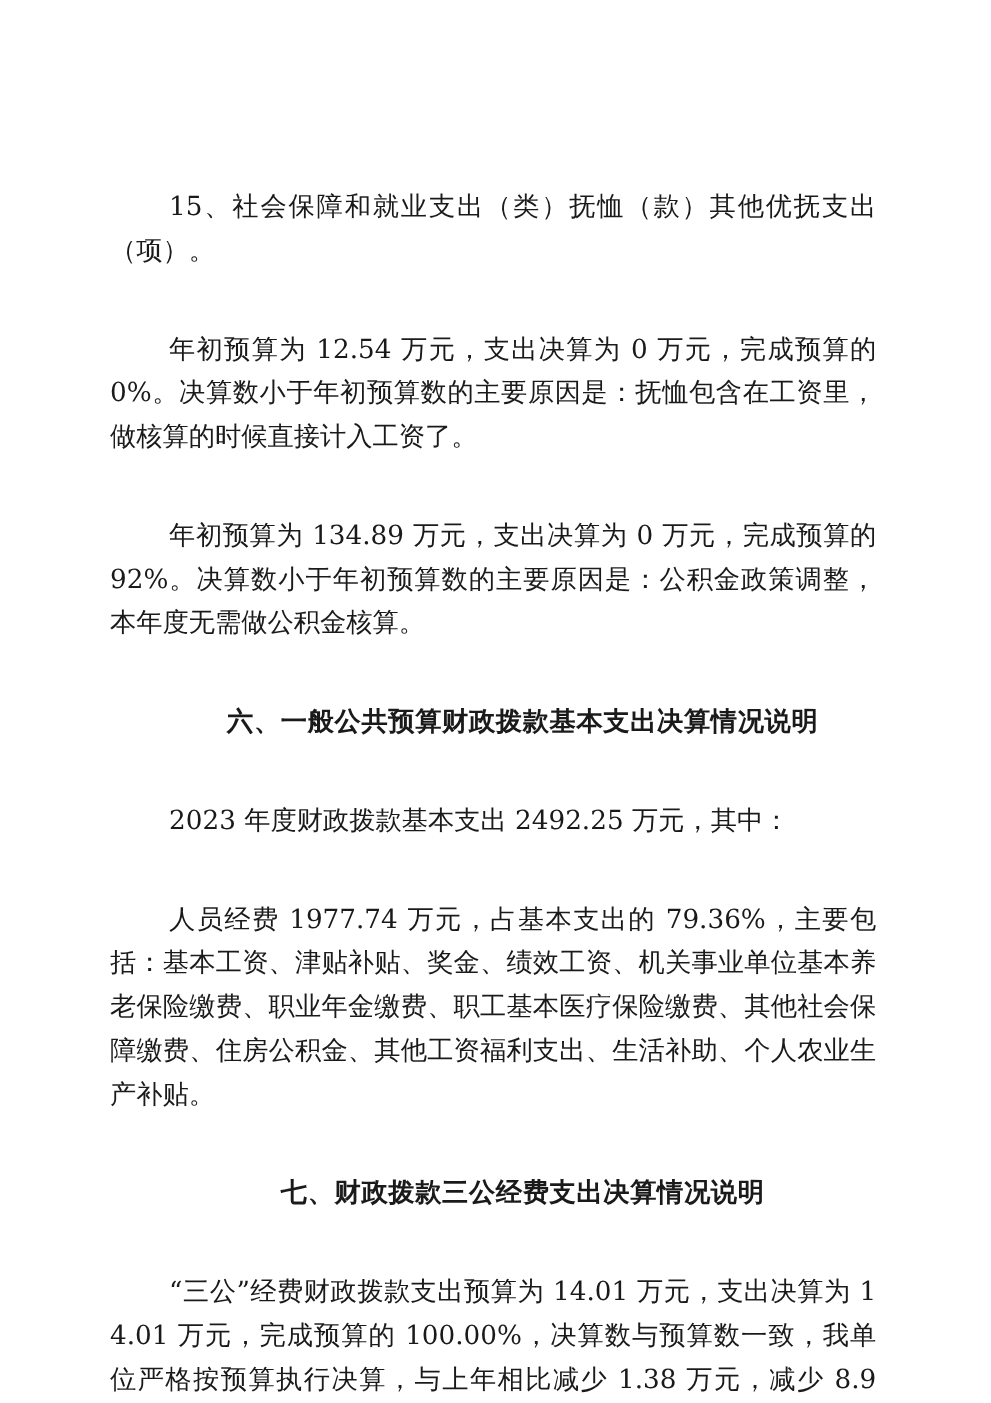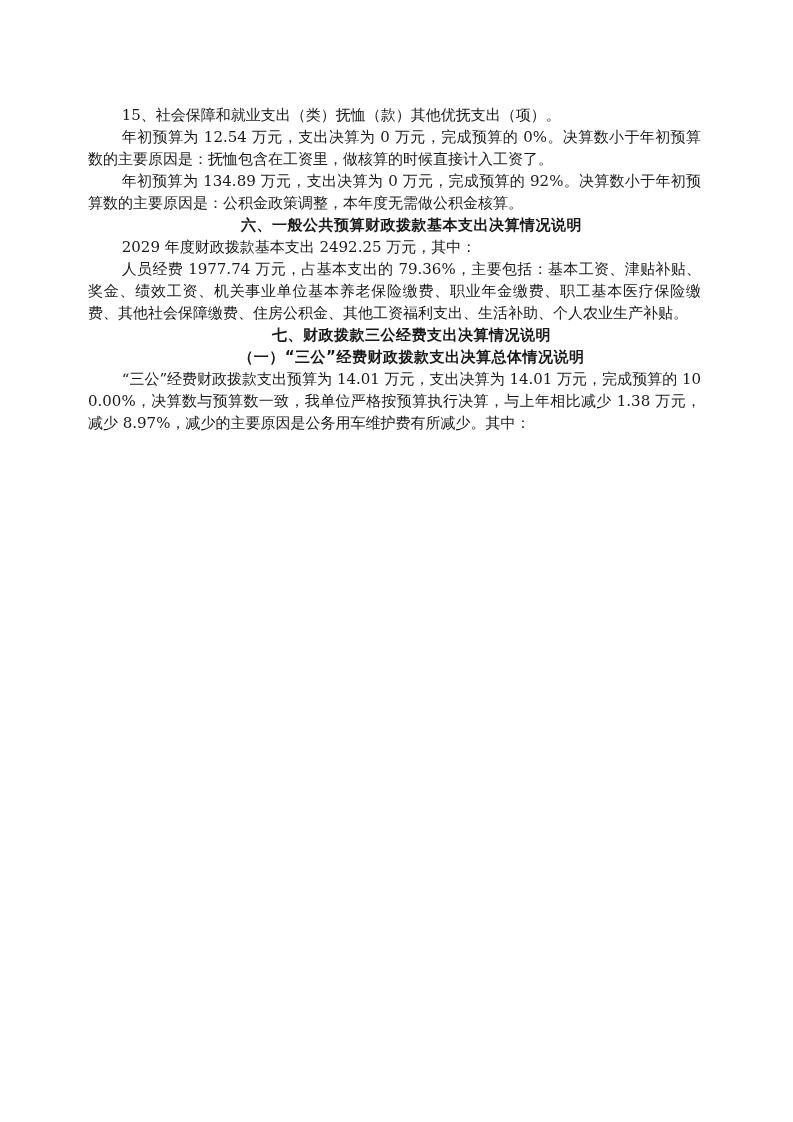--- a/index.html
+++ b/index.html
@@ -21,42 +21,42 @@
     overflow: hidden;
   }
   .content {
     position: absolute;
     left: 88px;
     top: 104px;
     width: 613px;
     color: #1a1a1a;
   }
   .content p {
-    font-size: 15px;
-    line-height: 22px;
+    font-size: 21px;
+    line-height: 35px;
     text-align: justify;
     text-indent: 2.25em;
     color: #1a1a1a;
     word-break: break-all;
+    margin-top: 44px;
   }
   .content p.heading {
     font-family: "DejaVu Sans", "Liberation Sans", sans-serif;
     font-weight: bold;
     text-align: center;
     letter-spacing: 0.5px;
   }
 </style>
 </head>
 <body>
 
 <div class="page">
   <div class="content">
     <p class="body">15、社会保障和就业支出（类）抚恤（款）其他优抚支出（项）。</p>
     <p class="body">年初预算为 12.54 万元，支出决算为 0 万元，完成预算的 0%。决算数小于年初预算数的主要原因是：抚恤包含在工资里，做核算的时候直接计入工资了。</p>
     <p class="body">年初预算为 134.89 万元，支出决算为 0 万元，完成预算的 92%。决算数小于年初预算数的主要原因是：公积金政策调整，本年度无需做公积金核算。</p>
     <p class="heading">六、一般公共预算财政拨款基本支出决算情况说明</p>
-    <p class="body">2029 年度财政拨款基本支出 2492.25 万元，其中：</p>
+    <p class="body">2023 年度财政拨款基本支出 2492.25 万元，其中：</p>
     <p class="body">人员经费 1977.74 万元，占基本支出的 79.36%，主要包括：基本工资、津贴补贴、奖金、绩效工资、机关事业单位基本养老保险缴费、职业年金缴费、职工基本医疗保险缴费、其他社会保障缴费、住房公积金、其他工资福利支出、生活补助、个人农业生产补贴。</p>
     <p class="heading">七、财政拨款三公经费支出决算情况说明</p>
-    <p class="heading">（一）“三公”经费财政拨款支出决算总体情况说明</p>
     <p class="body">“三公”经费财政拨款支出预算为 14.01 万元，支出决算为 14.01 万元，完成预算的 100.00%，决算数与预算数一致，我单位严格按预算执行决算，与上年相比减少 1.38 万元，减少 8.97%，减少的主要原因是公务用车维护费有所减少。其中：</p>
   </div>
 </div>
 
 </body></html>

